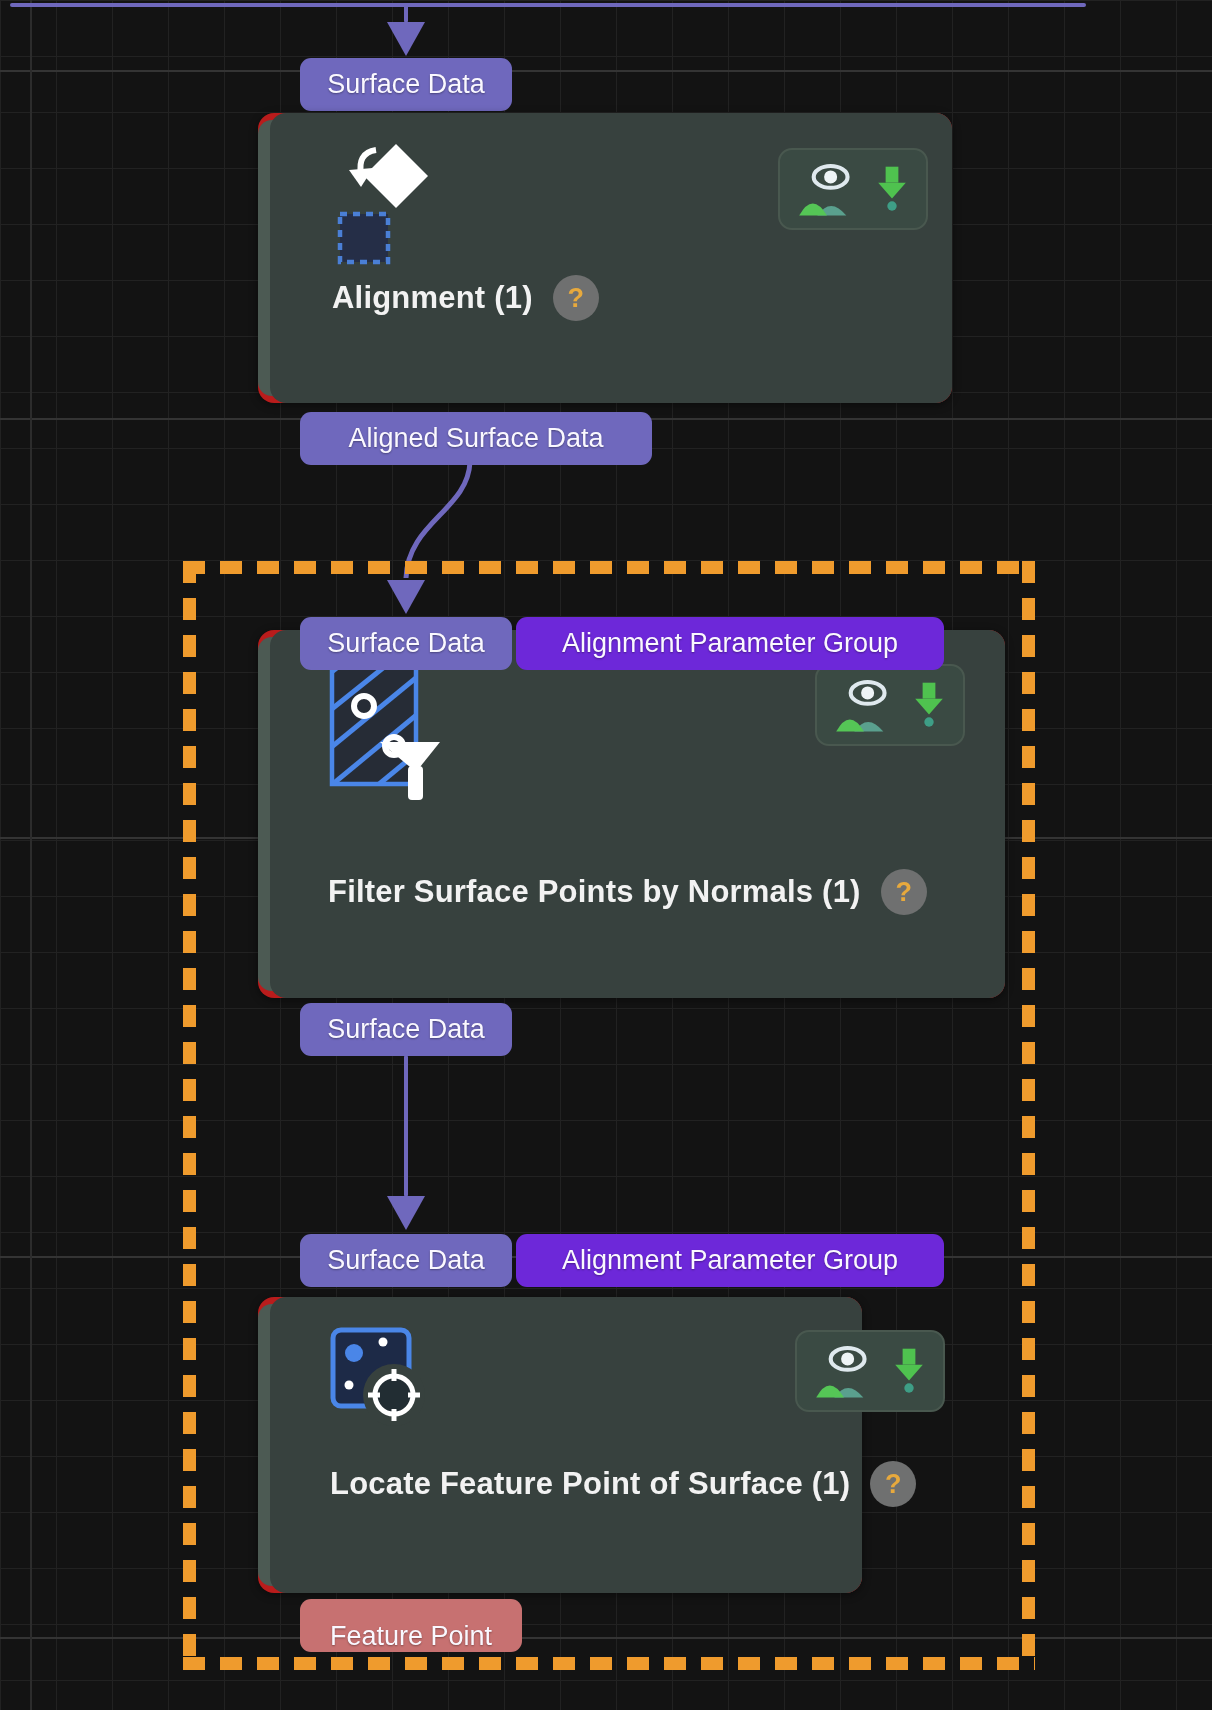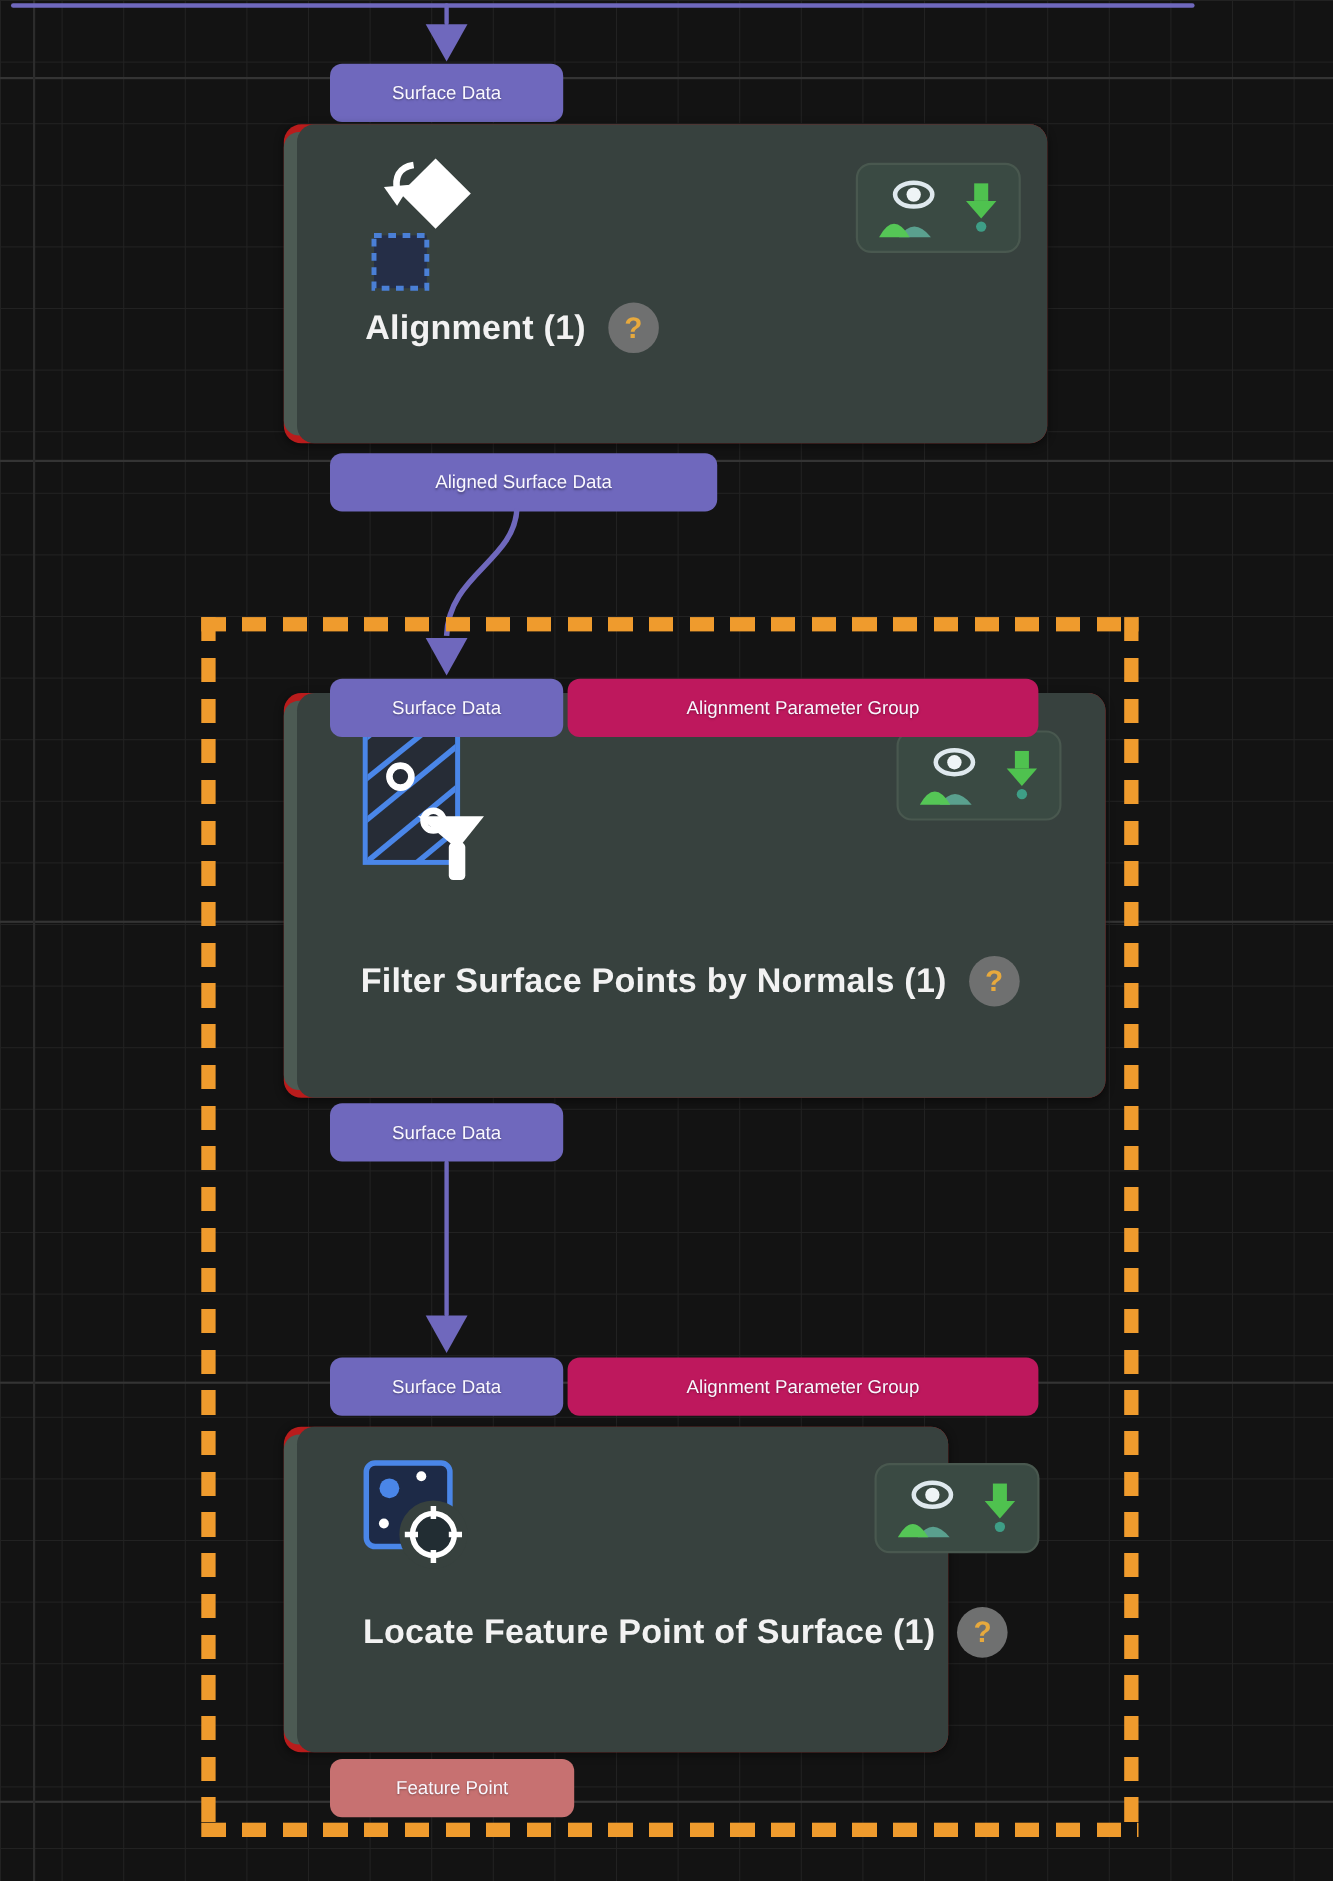--- a/index.html
+++ b/index.html
@@ -38,25 +38,25 @@
   .edge-svg { position:absolute; overflow:visible; }
   
   .sel-h { position:absolute; height:13px;
     background:repeating-linear-gradient(to right, #ef9b2d 0 22px, transparent 22px 37px); }
   .sel-v { position:absolute; width:13px;
     background:repeating-linear-gradient(to bottom, #ef9b2d 0 22px, transparent 22px 37px); }
   
   .port {
     position:absolute; height:53px; border-radius:11px;
     display:flex; align-items:center; justify-content:center;
-    font-size:17px; color:#faf8ff; white-space:nowrap;
+    font-size:27px; color:#faf8ff; white-space:nowrap;
     text-shadow:0 1px 2px rgba(0,0,0,.35);
   }
   .port.purple { background:#6f68bd; }
-  .port.blue   { background:#be185d;text-align:right; }
+  .port.blue   { background:#6d28d9;text-align:right; }
   .port.red    { background:#c77171; }
   
   .node {
     position:absolute; background:#b91c1c; border-radius:16px;
     box-shadow:0 2px 8px rgba(0,0,0,.45);
   }
   .node .strip {
     position:absolute; left:0; top:7px; bottom:7px; width:52px;
     background:#4c5a53; border-radius:14px;
   }
@@ -248,15 +248,15 @@
   </div>
 </div>
 
 <div class="port purple" style="left:300px; top:1234px; width:212px;">
   <span>Surface Data</span>
 </div>
 <div class="port blue" style="left:516px; top:1234px; width:428px;">
   <span>Alignment Parameter Group</span>
 </div>
 
-<div class="port red" style="left:300px; top:1599px; width:222px;">
+<div class="port red" style="left:300px; top:1599px; width:222px;align-items:flex-end;">
   <span>Feature Point</span>
 </div>
 
 </body></html>

